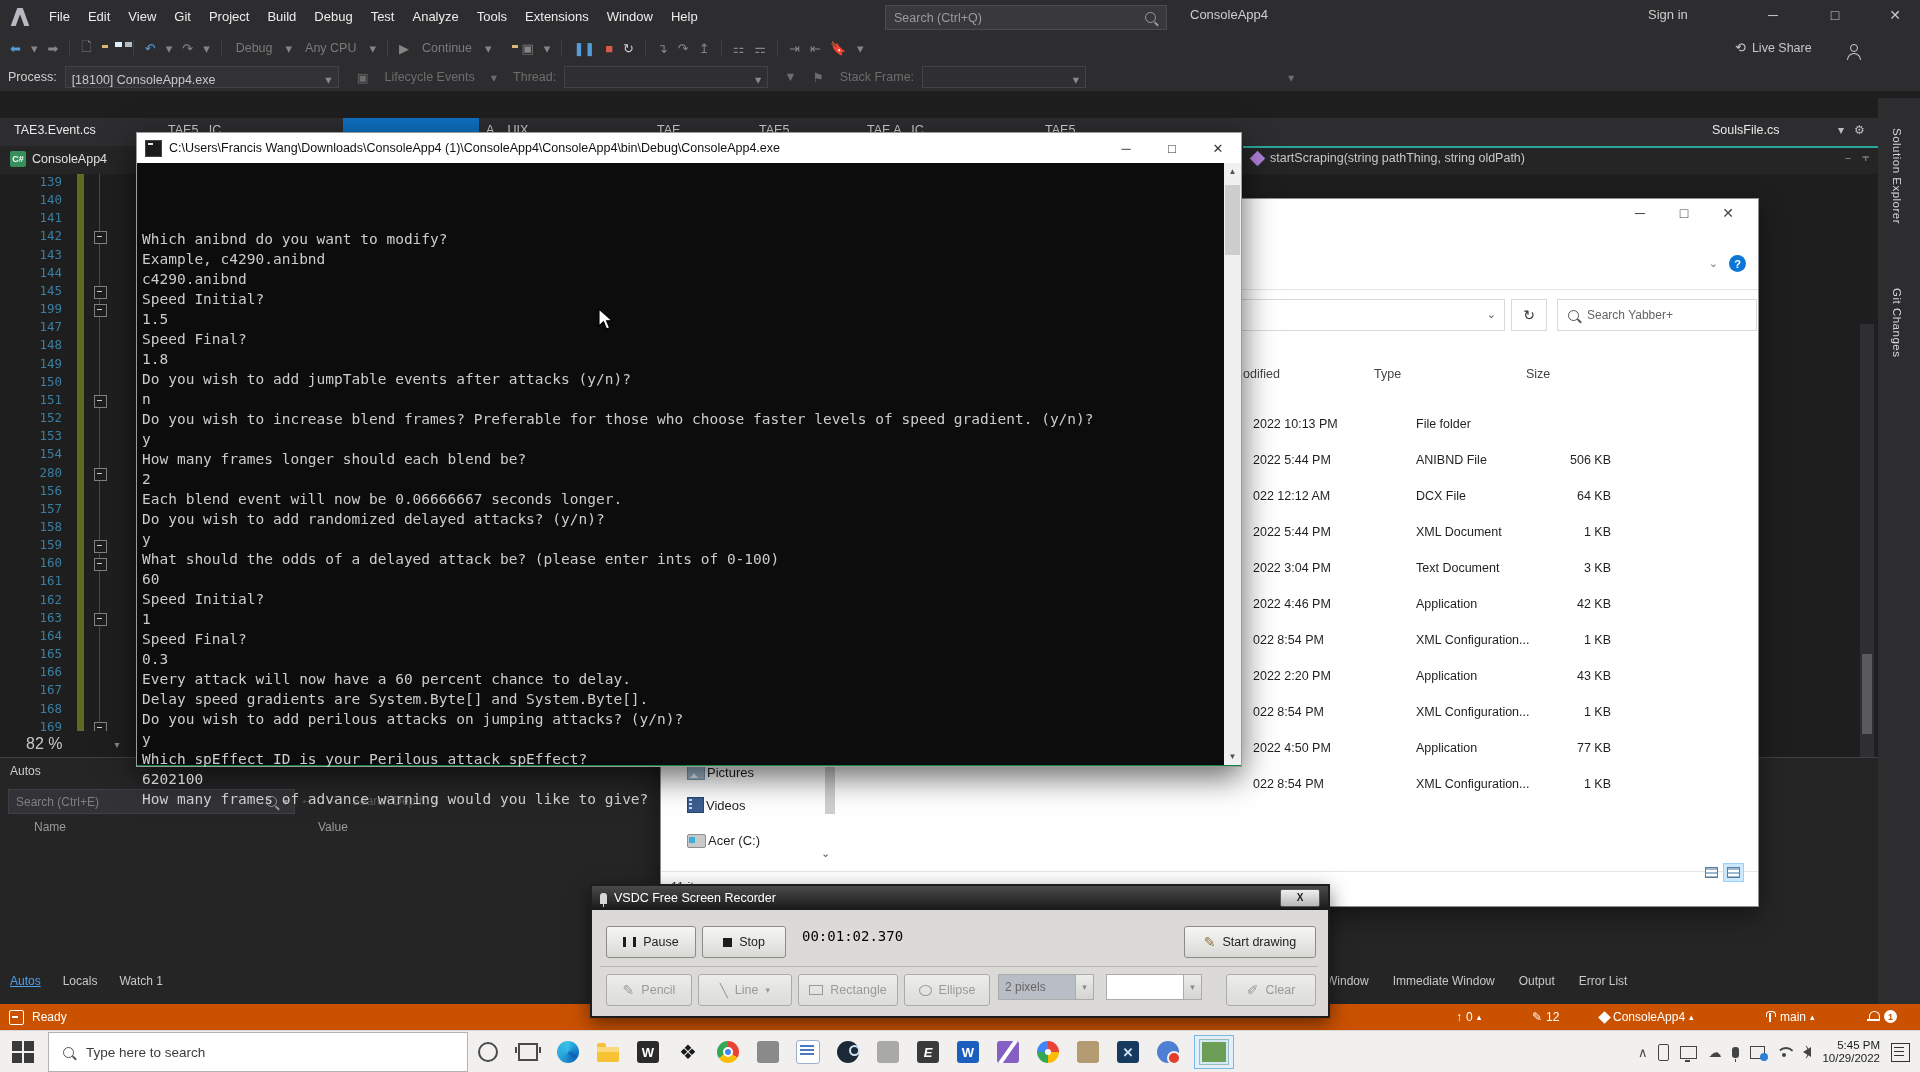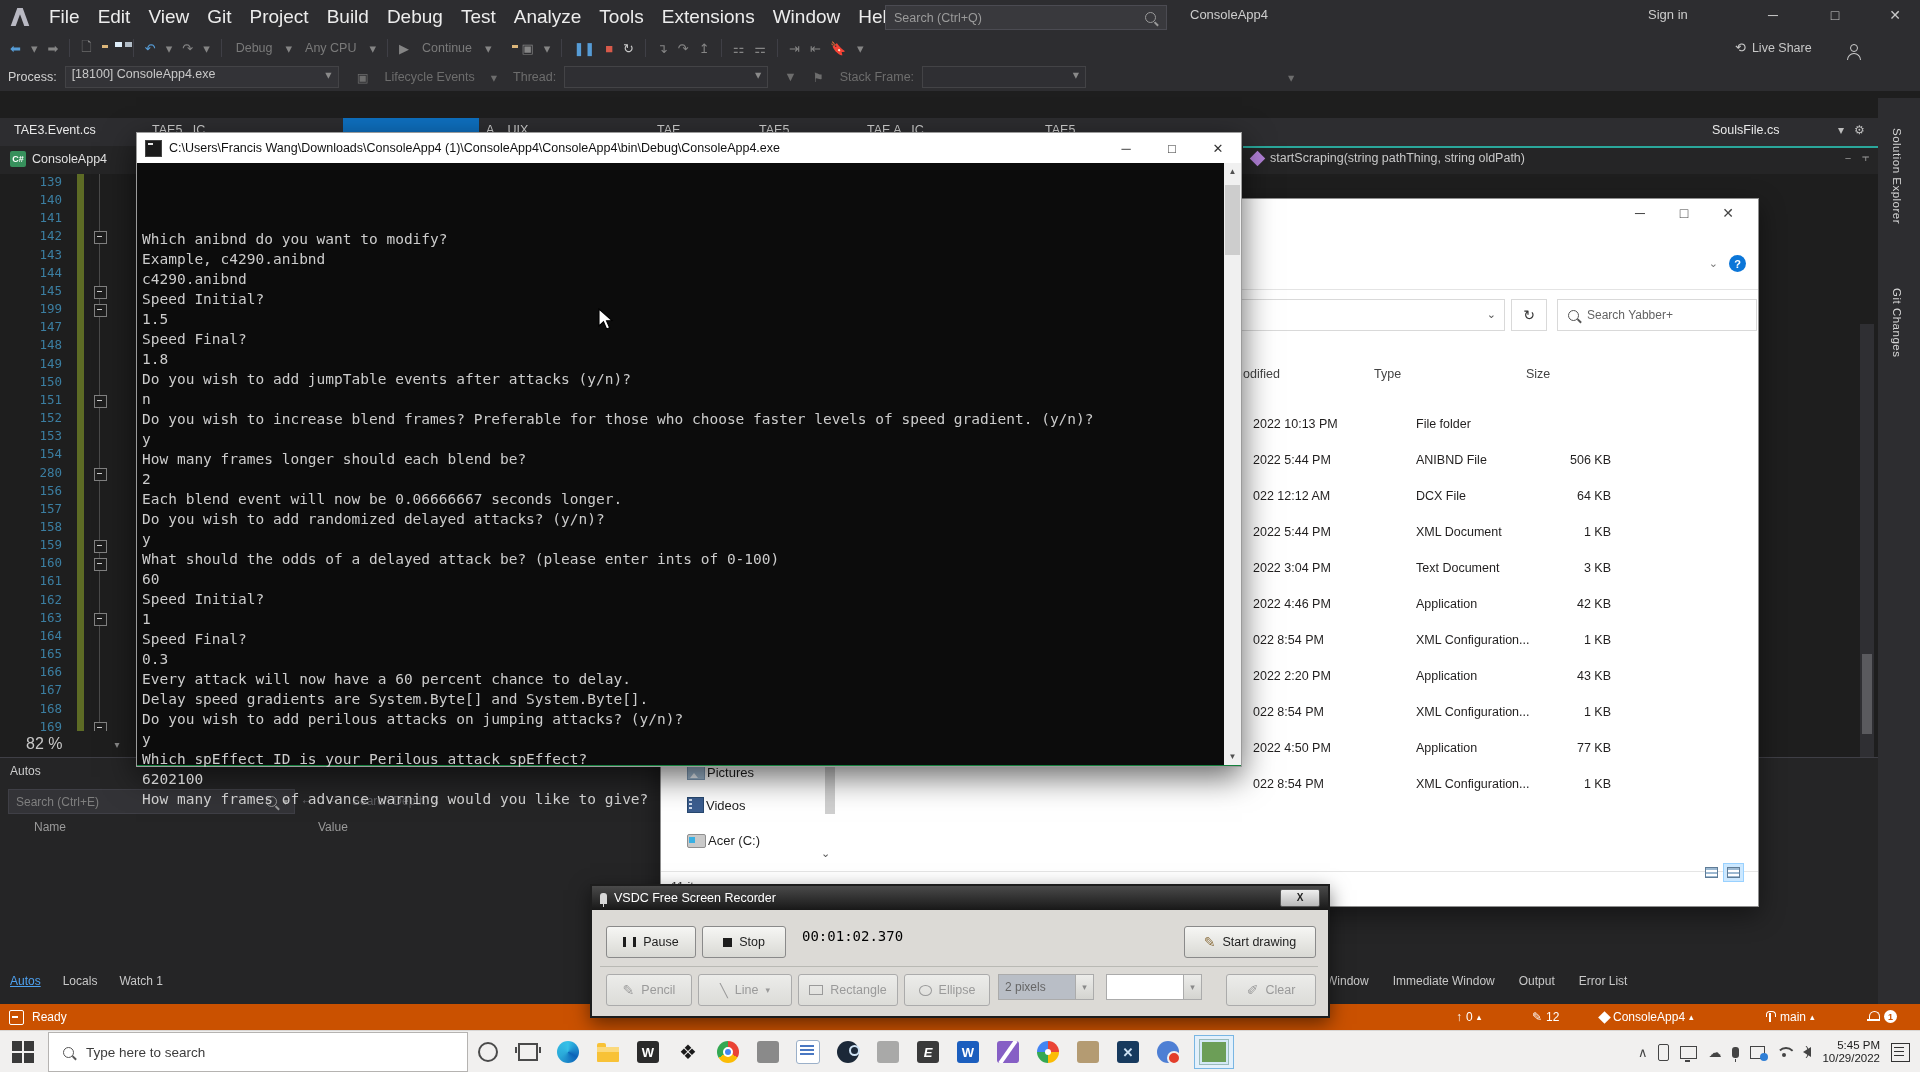--- a/index.html
+++ b/index.html
@@ -6,21 +6,21 @@
     font-family:"Liberation Sans",sans-serif;}
   #screen{position:relative;width:1920px;height:1072px;overflow:hidden;}
   .abs{position:absolute;}
   
   #vs-titlebar{position:absolute;left:0;top:0;width:1920px;height:33px;background:#2d2d30;display:flex;align-items:center;}
   .vslogo{width:20px;height:18px;margin:0 10px 0 10px;position:relative;}
   .vslogo i{position:absolute;background:#b9b9c3;width:5px;height:18px;}
   .vslogo i:nth-child(1){transform:skewX(-20deg);left:4px;}
   .vslogo i:nth-child(2){transform:skewX(20deg);left:11px;}
   .menus{display:flex;}
-  .menu-item{color:#ececec;font-size:19px;padding:4px 9px;cursor:default;}
+  .menu-item{color:#ececec;font-size:13px;padding:4px 9px;cursor:default;}
   #vs-search{position:absolute;left:885px;top:5px;width:272px;height:23px;background:#39393d;border:1px solid #4b4b52;
     color:#9b9b9b;font-size:12.5px;display:flex;align-items:center;padding-left:8px;}
   #vs-search .mag{margin-left:auto;margin-right:10px;}
   #vs-soln{position:absolute;left:1190px;top:7px;color:#cdcdcd;font-size:13px;}
   #vs-signin{position:absolute;left:1648px;top:7px;color:#cdcdcd;font-size:13px;}
   .person{width:14px;height:14px;position:relative;display:inline-block;}
   .person::before{content:"";position:absolute;width:6px;height:6px;border:1.5px solid #cdcdcd;border-radius:50%;left:2px;top:0;}
   .person::after{content:"";position:absolute;width:12px;height:6px;border:1.5px solid #cdcdcd;border-bottom:none;border-radius:7px 7px 0 0;left:-1px;top:9px;}
   .winbtn{color:#c8c8c8;font-size:14px;width:34px;text-align:center;}
   
@@ -30,31 +30,31 @@
   .tb.red{color:#d85a4a;}
   .tb.white{color:#c8c8c8;}
   .tb.yellow{color:#dcb67a;}
   .tbsep{width:1px;height:18px;background:#3f3f46;margin:0 6px;}
   .tbtext{color:#7a7a7a;font-size:12.5px;margin:0 8px;}
   #live-share{position:absolute;left:1735px;top:40px;color:#c8c8c8;font-size:12.5px;display:flex;gap:6px;align-items:center;}
   
   #vs-procbar{position:absolute;left:0;top:63px;width:1920px;height:28px;background:#2d2d30;display:flex;align-items:center;font-size:12.5px;}
   #vs-procbar .lbl{color:#d0d0d0;margin:0 8px;}
   #vs-procbar .dim{color:#6d6d6d;margin:0 8px;}
-  .dd{background:#333337;border:1px solid #434346;color:#c8c8c8;height:20px;display:flex;align-items:flex-start;padding:0 6px;}
+  .dd{background:#333337;border:1px solid #434346;color:#c8c8c8;height:20px;display:flex;align-items:flex-end;padding:0 6px;}
   .dd .car{margin-left:auto;color:#8a8a8a;padding-left:14px;}
   #proc-dd{width:260px;}
   #thread-dd{width:190px;background:#2f2f33;}
   #frame-dd{width:150px;background:#2f2f33;}
   
   #vs-tabrow{position:absolute;left:0;top:118px;width:1878px;height:28px;background:#2d2d30;}
   .tabtext{position:absolute;top:5px;color:#e8e8e8;font-size:12.5px;}
   .tabfrag{position:absolute;top:5px;color:#cfcfcf;font-size:12.5px;white-space:pre;}
   #bluetab{position:absolute;left:343px;top:0;width:136px;height:28px;background:#0e70c0;}
-  #tab-frags span:nth-child(1){left:152px;}
+  #tab-frags span:nth-child(1){left:168px;}
   #tab-frags span:nth-child(2){left:486px;}
   #tab-frags span:nth-child(3){left:657px;}
   #tab-frags span:nth-child(4){left:759px;}
   #tab-frags span:nth-child(5){left:867px;}
   #tab-frags span:nth-child(6){left:1045px;}
   #tab-right{left:1712px;}
   #tabrow-icons{position:absolute;left:1838px;top:5px;color:#bdbdbd;font-size:12px;display:flex;gap:10px;}
   
   #vs-navbar{position:absolute;left:0;top:146px;width:1878px;height:28px;background:#252526;}
   #navbar-teal{position:absolute;left:1243px;top:0;width:635px;height:2px;background:#2aa79b;}

